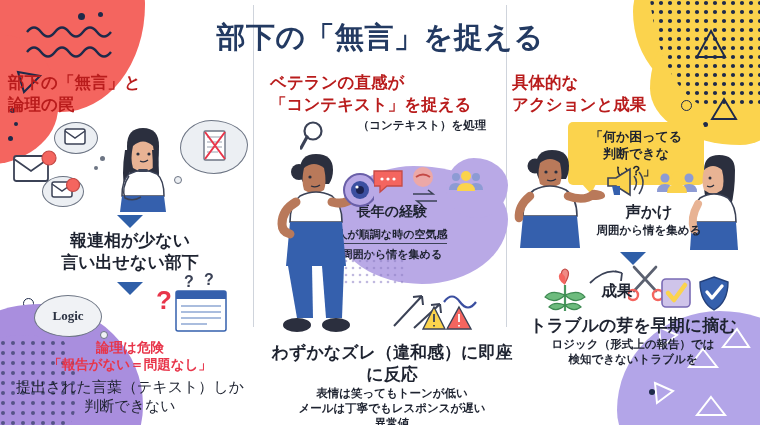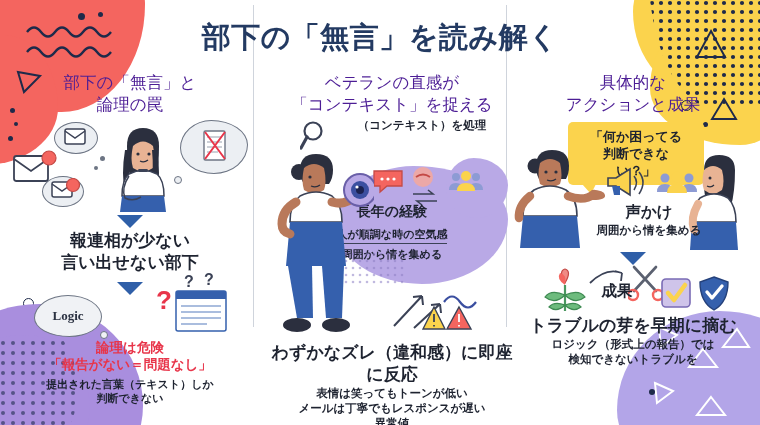--- a/index.html
+++ b/index.html
@@ -70,28 +70,28 @@
   .col{position:absolute;top:0;height:345px;}
   .col-1{left:8px;width:244px;}
   .col-2{left:270px;width:244px;}
   .col-3{left:512px;width:242px;}
 
   .divider{position:absolute;top:5px;width:1px;height:322px;background:#cfd4dc;z-index:4;}
   .div-1{left:253px;}
   .div-2{left:506px;}
 
   .col-head{
-    text-align:center;font-size:16.5px;font-weight:normal;line-height:1.32;
-    color:#4c1d95;margin-top:4px;
+    font-size:16.5px;font-weight:bold;line-height:1.32;
+    color:#b91c1c;margin-top:4px;
   }
   .body-lines{text-align:center;line-height:1.3;}
   .ln{display:block;}
   .t-bold-13{font-size:17px;font-weight:bold;color:#1e2330;}
   .t-bold-12{font-size:11.5px;font-weight:bold;color:#1e2330;}
-  .t-bold-11{font-size:11px;font-weight:bold;color:#1e2330;}
+  .t-bold-11{font-size:15px;font-weight:normal;color:#1e2330;}
   .t-red-big{font-size:13.5px;font-weight:bold;color:#e8354a;}
   .t-dark-big{font-size:15.5px;font-weight:bold;color:#1e2330;}
 
   .arrow-down{
     width:0;height:0;margin:3px auto 2px auto;
     border-left:13px solid transparent;border-right:13px solid transparent;
     border-top:13px solid #2f5fa8;
   }
 
   
@@ -193,21 +193,21 @@
   <div class="deco blob-lav"></div>
   <svg class="deco" style="right:0px;bottom:0px;" width="135" height="120">
     <path d="M34 22 L52 30 L36 42 Z" fill="none" stroke="#ffffff" stroke-width="2"></path>
     <path d="M78 44 L92 62 L64 62 Z" fill="none" stroke="#ffffff" stroke-width="2"></path>
     <path d="M30 78 L48 86 L32 98 Z" fill="none" stroke="#ffffff" stroke-width="2"></path>
     <path d="M86 92 L100 110 L72 110 Z" fill="none" stroke="#ffffff" stroke-width="2"></path>
     <path d="M112 24 L124 42 L98 42 Z" fill="none" stroke="#ffffff" stroke-width="2"></path>
   </svg>
   <div class="deco dot" style="right:105px;bottom:30px;width:6px;height:6px;"></div>
 
-  <div class="title">部下の「無言」を読み解く</div>
+  <div class="title">部下の「無言」を捉える</div>
 
   <div class="divider div-1"></div>
   <div class="divider div-2"></div>
 
   <div class="cols">
 
     <div class="col col-1">
       <div class="col-head">
         <span class="ln">部下の「無言」と</span>
         <span class="ln">論理の罠</span>

